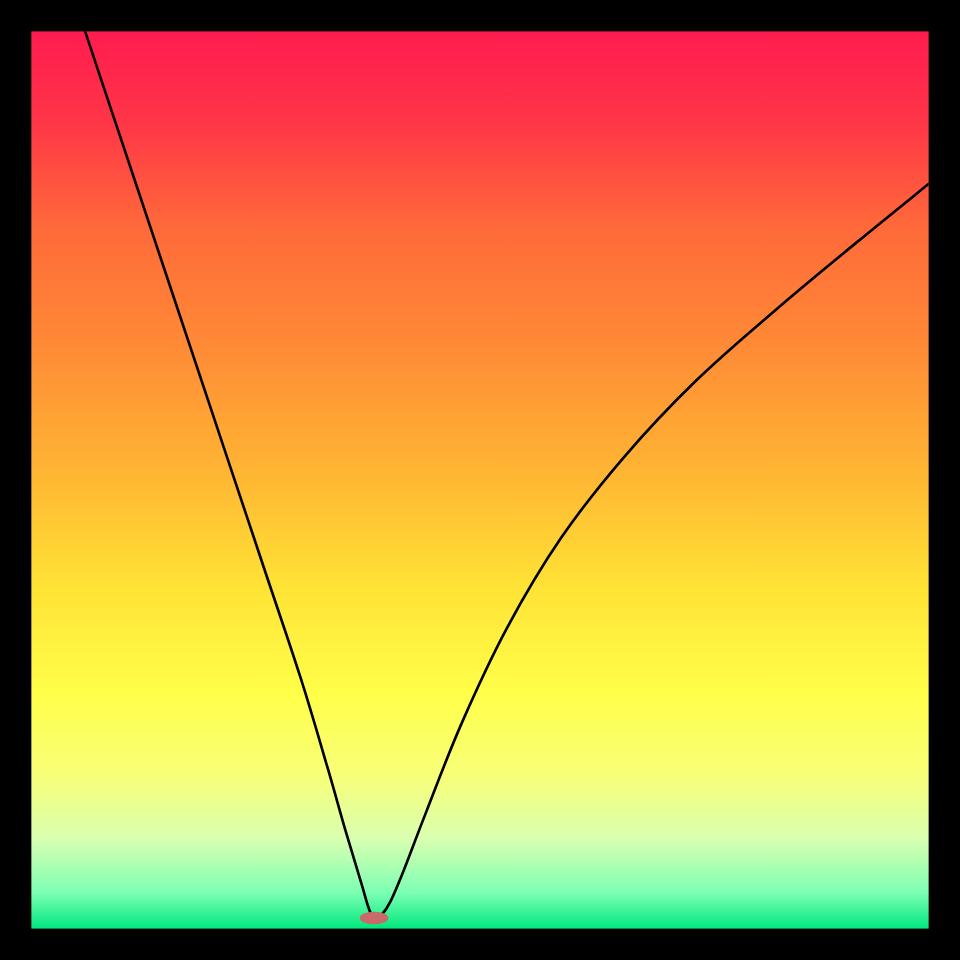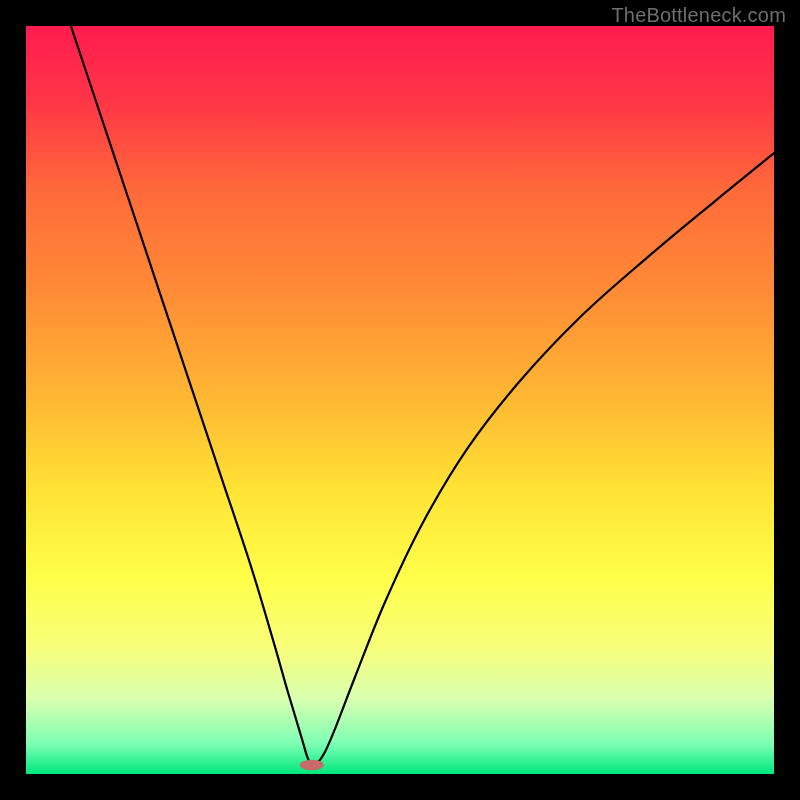--- a/index.html
+++ b/index.html
@@ -39,21 +39,20 @@
   svg {
     display: block;
     width: 748px;
     height: 748px;
   }
 </style>
 </head>
 <body>
 
 <div class="frame">
-  <div class="watermark">TheBottleneck.com</div>
 
   <div class="plot-wrap">
     <svg viewBox="0 0 748 748" preserveAspectRatio="none">
       <defs>
         <linearGradient id="bg-grad" x1="0" y1="0" x2="0" y2="1">
         <stop offset="0.00%" stop-color="#ff1c4f"></stop>
             <stop offset="10.00%" stop-color="#ff3547"></stop>
             <stop offset="22.00%" stop-color="#ff6a3a"></stop>
             <stop offset="35.00%" stop-color="#ff8a36"></stop>
             <stop offset="50.00%" stop-color="#ffb833"></stop>

